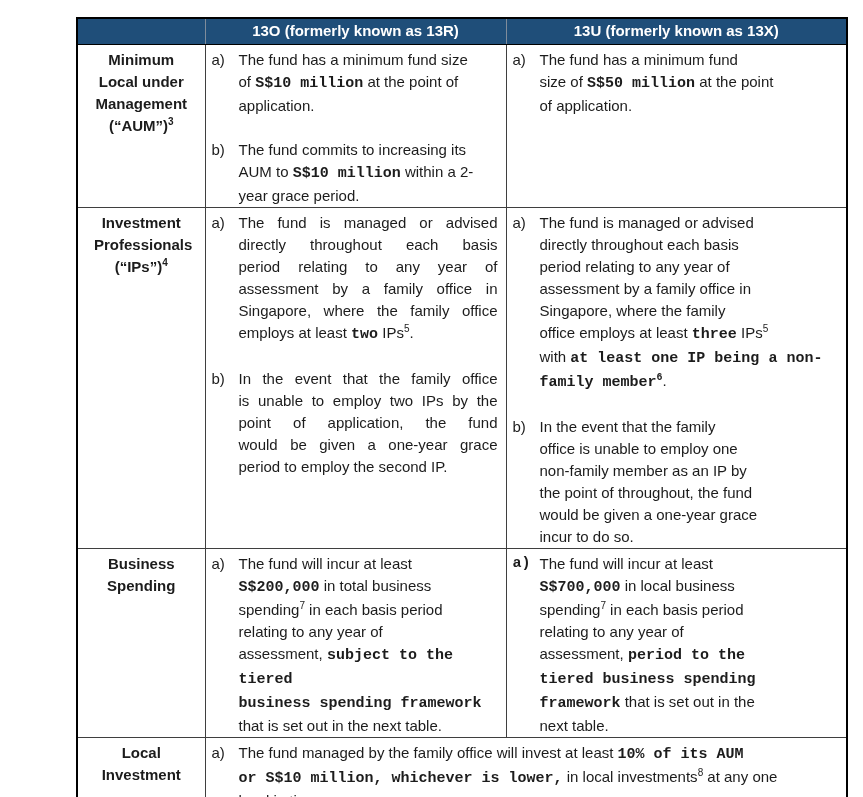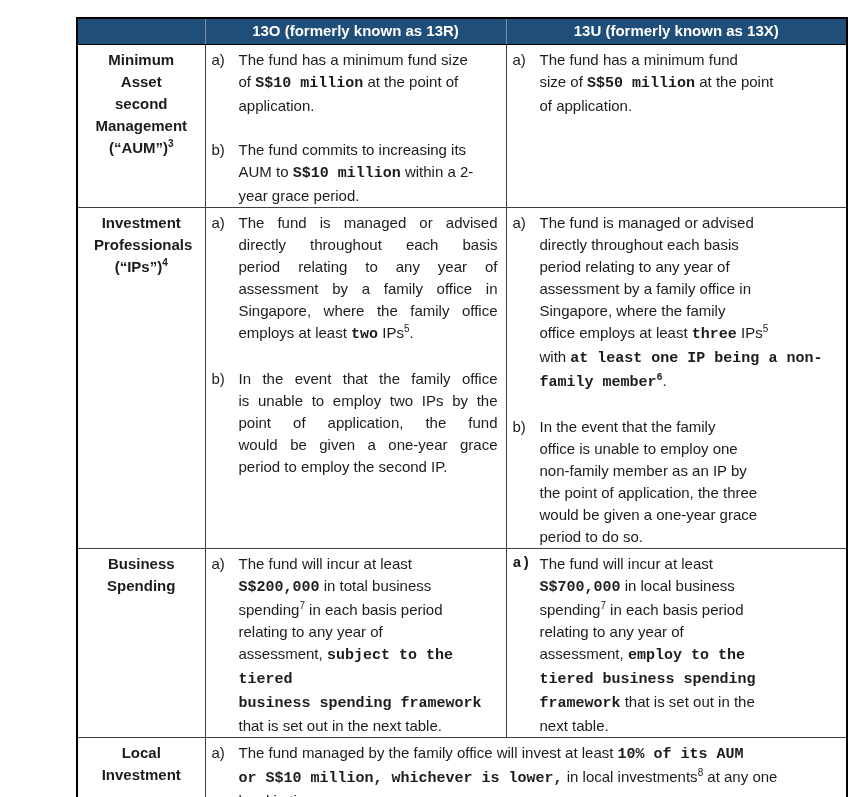--- a/index.html
+++ b/index.html
@@ -46,21 +46,21 @@
       <tr>
         <th></th>
         <th>13O (formerly known as 13R)</th>
         <th>13U (formerly known as 13X)</th>
       </tr>
     </thead>
     <tbody id="table-body">
         <tr class="r0">
           <td class="label">
             <div>Minimum</div>
-            <div>Asset second</div>
+            <div>Local under</div>
             <div>Management</div>
             <div>(“AUM”)<sup class="fn">3</sup></div>
           </td>
           <td class="content">
             <div class="item">
               <span class="marker">a)</span>
               <div class="ptext">
                 <div class="line">The fund has a minimum fund size</div>
                 <div class="line">of <span class="b">S$10 million</span> at the point of</div>
                 <div class="line last">application.</div>
@@ -128,23 +128,23 @@
                 <div class="line">with <span class="b">at least one IP being a non-</span></div>
                 <div class="line last"><span class="b">family member</span><sup class="fn b">6</sup>.</div>
               </div>
             </div>
             <div class="item">
               <span class="marker">b)</span>
               <div class="ptext">
                 <div class="line">In the event that the family</div>
                 <div class="line">office is unable to employ one</div>
                 <div class="line">non-family member as an IP by</div>
-                <div class="line">the point of application, the three</div>
+                <div class="line">the point of throughout, the fund</div>
                 <div class="line">would be given a one-year grace</div>
-                <div class="line last">period to do so.</div>
+                <div class="line last">incur to do so.</div>
               </div>
             </div>
           </td>
         </tr>
         <tr class="r2">
           <td class="label">
             <div>Business</div>
             <div>Spending</div>
           </td>
           <td class="content">
@@ -162,21 +162,21 @@
             </div>
           </td>
           <td class="content">
             <div class="item">
               <span class="marker b">a)</span>
               <div class="ptext">
                 <div class="line">The fund will incur at least</div>
                 <div class="line"><span class="b">S$700,000</span> in local business</div>
                 <div class="line">spending<sup class="fn">7</sup> in each basis period</div>
                 <div class="line">relating to any year of</div>
-                <div class="line">assessment, <span class="b">employ to the</span></div>
+                <div class="line">assessment, <span class="b">period to the</span></div>
                 <div class="line"><span class="b">tiered business spending</span></div>
                 <div class="line"><span class="b">framework</span> that is set out in the</div>
                 <div class="line last">next table.</div>
               </div>
             </div>
           </td>
         </tr>
         <tr class="r3">
           <td class="label">
             <div>Local</div>

